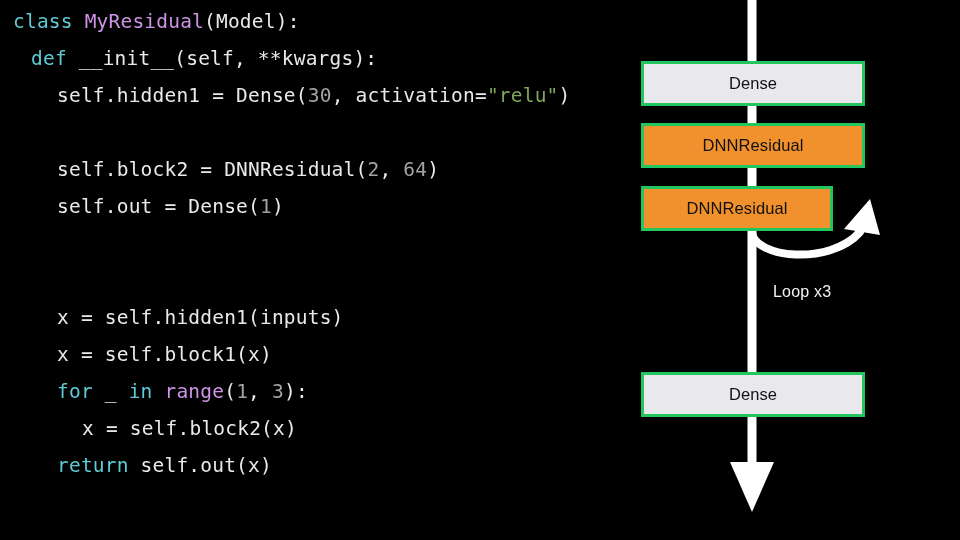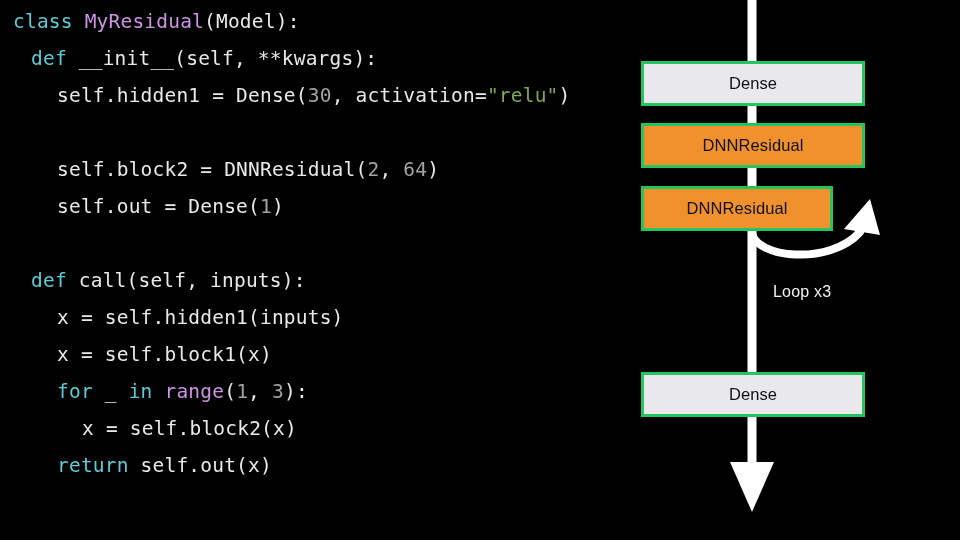--- a/index.html
+++ b/index.html
@@ -79,21 +79,20 @@
 <body style="background: rgb(0, 0, 0);">
 
 <div id="screen">
 
   <div id="code-pane">
       <div class="code-line" style="left: 13px; top: 12px;"><span class="tok-kw">class </span><span class="tok-name">MyResidual</span><span class="tok-plain">(Model):</span></div>
       <div class="code-line" style="left: 31px; top: 49px;"><span class="tok-kw">def </span><span class="tok-plain">__init__(self, **kwargs):</span></div>
       <div class="code-line" style="left: 57px; top: 86px;"><span class="tok-plain">self.hidden1 = Dense(</span><span class="tok-num">30</span><span class="tok-plain">, activation=</span><span class="tok-str">"relu"</span><span class="tok-plain">)</span></div>
       <div class="code-line" style="left: 57px; top: 160px;"><span class="tok-plain">self.block2 = DNNResidual(</span><span class="tok-num">2</span><span class="tok-plain">, </span><span class="tok-num">64</span><span class="tok-plain">)</span></div>
       <div class="code-line" style="left: 57px; top: 197px;"><span class="tok-plain">self.out = Dense(</span><span class="tok-num">1</span><span class="tok-plain">)</span></div>
-      <div class="code-line" style="left: 31px; top: 271px;"><span class="tok-kw">def </span><span class="tok-plain">call(self, inputs):</span></div>
       <div class="code-line" style="left: 57px; top: 308px;"><span class="tok-plain">x = self.hidden1(inputs)</span></div>
       <div class="code-line" style="left: 57px; top: 345px;"><span class="tok-plain">x = self.block1(x)</span></div>
       <div class="code-line" style="left: 57px; top: 382px;"><span class="tok-kw">for </span><span class="tok-plain">_ </span><span class="tok-kw">in </span><span class="tok-name">range</span><span class="tok-plain">(</span><span class="tok-num">1</span><span class="tok-plain">, </span><span class="tok-num">3</span><span class="tok-plain">):</span></div>
       <div class="code-line" style="left: 82px; top: 419px;"><span class="tok-plain">x = self.block2(x)</span></div>
       <div class="code-line" style="left: 57px; top: 456px;"><span class="tok-kw">return </span><span class="tok-plain">self.out(x)</span></div>
     </div>
 
   <div id="diagram-pane">
 
     <svg class="flow-svg" viewBox="0 0 340 540">

